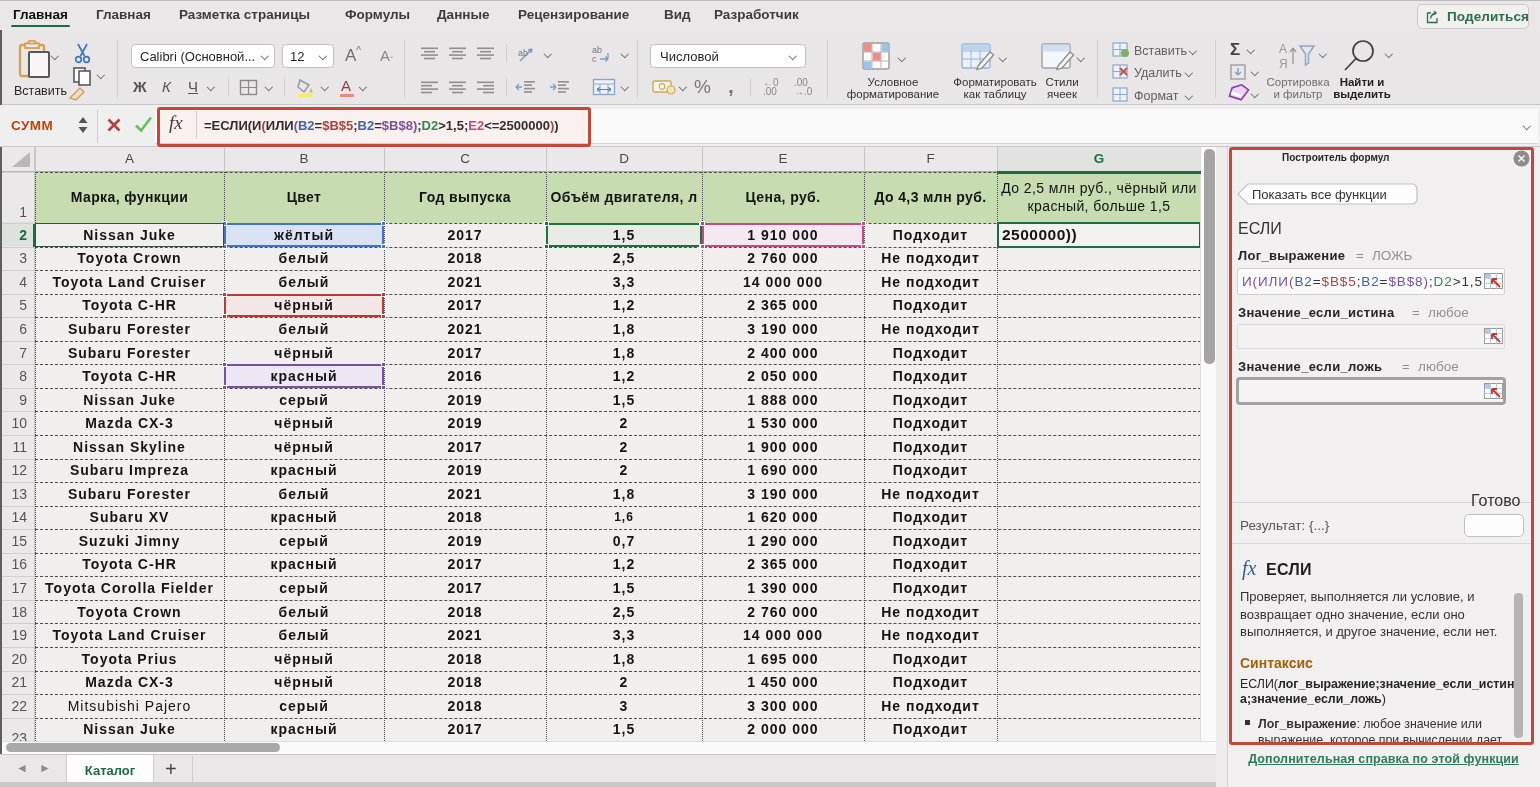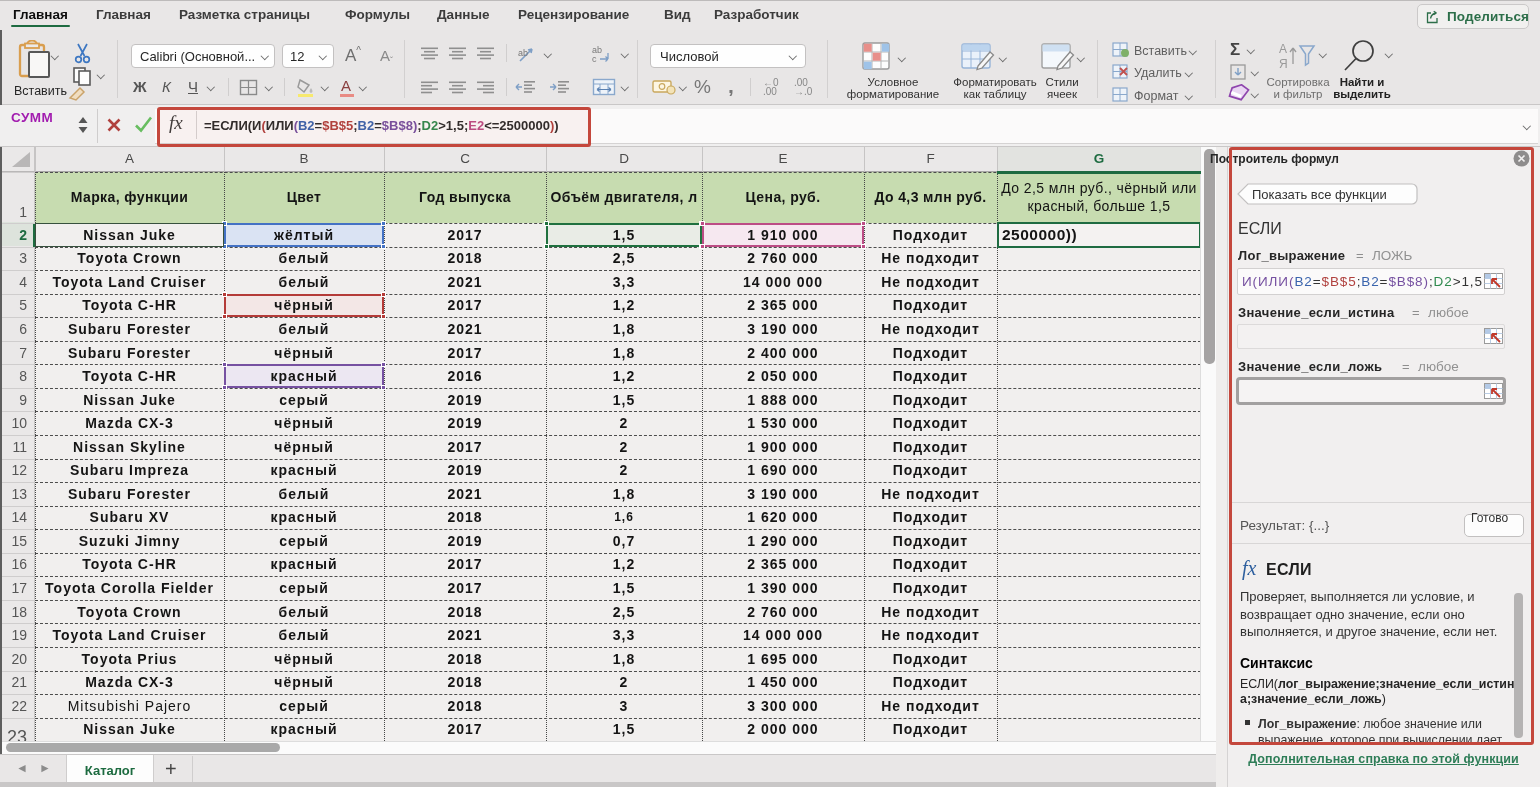--- a/index.html
+++ b/index.html
@@ -235,21 +235,21 @@
 <div class="ab vv" style="left:1320px;top:48px"></div>
 <div class="ab" style="left:1258px;top:77px;width:80px;font-size:11.5px;color:#6e6e6e;text-align:center;line-height:11.5px">Сортировка<br>и фильтр</div>
 <svg class="ab" style="left:1340px;top:38px" width="40" height="36" viewBox="0 0 40 36">
     <circle cx="23" cy="13" r="10" fill="none" stroke="#3f3f3f" stroke-width="1.7"></circle>
     <path d="M16 20.5 L5 32" stroke="#3f3f3f" stroke-width="1.7"></path>
   </svg>
 <div class="ab vv" style="left:1386px;top:48px"></div>
 <div class="ab" style="left:1322px;top:77px;width:80px;font-size:11.5px;font-weight:700;color:#222;text-align:center;line-height:11.5px">Найти и<br>выделить</div>
 <div class="ab" style="left:0;top:105px;width:1540px;height:42px;background:#f0efef;border-bottom:1px solid #c9c7c7"></div>
 <div class="ab" style="left:155px;top:109px;width:1383px;height:35px;background:#fbfafa;border-bottom:1px solid #d5d3d3"></div>
-<div class="ab" style="left:11px;top:110px;font-size:13.5px;font-weight:700;letter-spacing:0.4px;color:#a21caf">СУММ</div>
+<div class="ab" style="left:11px;top:118px;font-size:13.5px;font-weight:700;letter-spacing:0.4px;color:#c2410c">СУММ</div>
 <svg class="ab" style="left:76px;top:115px" width="14" height="20" viewBox="0 0 14 20">
     <path d="M7 2 l4.5 6 h-9 Z" fill="#555"></path>
     <path d="M7 18 l4.5 -6 h-9 Z" fill="#555"></path>
   </svg>
 <div class="ab" style="left:97px;top:109px;width:1px;height:34px;background:#cfcdcd"></div>
 <svg class="ab" style="left:106px;top:117px" width="16" height="16" viewBox="0 0 16 16">
     <path d="M2.5 2.5 L13.5 13.5 M13.5 2.5 L2.5 13.5" stroke="#b0413e" stroke-width="2.6"></path>
   </svg>
 <svg class="ab" style="left:134px;top:115px" width="19" height="18" viewBox="0 0 19 18">
     <path d="M2 10.5 L7 15.5 L17 2.5" fill="none" stroke="#67bd60" stroke-width="2.6"></path>
@@ -299,21 +299,21 @@
 <div class="ab" style="left:2px;top:482.1px;width:25px;height:23.6px;font-size:14px;color:#555;display:flex;align-items:center;justify-content:flex-end">13</div>
 <div class="ab" style="left:2px;top:505.6px;width:25px;height:23.6px;font-size:14px;color:#555;display:flex;align-items:center;justify-content:flex-end">14</div>
 <div class="ab" style="left:2px;top:529.2px;width:25px;height:23.6px;font-size:14px;color:#555;display:flex;align-items:center;justify-content:flex-end">15</div>
 <div class="ab" style="left:2px;top:552.7px;width:25px;height:23.6px;font-size:14px;color:#555;display:flex;align-items:center;justify-content:flex-end">16</div>
 <div class="ab" style="left:2px;top:576.2px;width:25px;height:23.6px;font-size:14px;color:#555;display:flex;align-items:center;justify-content:flex-end">17</div>
 <div class="ab" style="left:2px;top:599.8px;width:25px;height:23.6px;font-size:14px;color:#555;display:flex;align-items:center;justify-content:flex-end">18</div>
 <div class="ab" style="left:2px;top:623.4px;width:25px;height:23.6px;font-size:14px;color:#555;display:flex;align-items:center;justify-content:flex-end">19</div>
 <div class="ab" style="left:2px;top:646.9px;width:25px;height:23.6px;font-size:14px;color:#555;display:flex;align-items:center;justify-content:flex-end">20</div>
 <div class="ab" style="left:2px;top:670.5px;width:25px;height:23.6px;font-size:14px;color:#555;display:flex;align-items:center;justify-content:flex-end">21</div>
 <div class="ab" style="left:2px;top:694.0px;width:25px;height:23.6px;font-size:14px;color:#555;display:flex;align-items:center;justify-content:flex-end">22</div>
-<div class="ab" style="left:2px;top:717.5px;width:25px;height:40px;font-size:18px;color:#555;display:flex;align-items:center;justify-content:flex-end">23</div>
+<div class="ab" style="left:2px;top:717.5px;width:25px;height:40px;font-size:14px;color:#555;display:flex;align-items:center;justify-content:flex-end">23</div>
 <div class="ab" style="left:2px;top:172.0px;width:33px;height:1px;background:#cfcdcd"></div>
 <div class="ab" style="left:2px;top:223.0px;width:33px;height:1px;background:#cfcdcd"></div>
 <div class="ab" style="left:2px;top:246.6px;width:33px;height:1px;background:#cfcdcd"></div>
 <div class="ab" style="left:2px;top:270.1px;width:33px;height:1px;background:#cfcdcd"></div>
 <div class="ab" style="left:2px;top:293.6px;width:33px;height:1px;background:#cfcdcd"></div>
 <div class="ab" style="left:2px;top:317.2px;width:33px;height:1px;background:#cfcdcd"></div>
 <div class="ab" style="left:2px;top:340.8px;width:33px;height:1px;background:#cfcdcd"></div>
 <div class="ab" style="left:2px;top:364.3px;width:33px;height:1px;background:#cfcdcd"></div>
 <div class="ab" style="left:2px;top:387.9px;width:33px;height:1px;background:#cfcdcd"></div>
 <div class="ab" style="left:2px;top:411.4px;width:33px;height:1px;background:#cfcdcd"></div>
@@ -543,21 +543,21 @@
 <div class="ab" style="left:0;top:754px;width:1227px;height:33px;background:#e9e7e7;border-top:1px solid #c9c7c7"></div>
 <div class="ab" style="left:16px;top:761px;font-size:12px;color:#8c8c8c">◄</div>
 <div class="ab" style="left:39px;top:761px;font-size:12px;color:#8c8c8c">►</div>
 <div class="ab" style="left:66px;top:755px;width:88px;height:31px;background:#fdfdfd;border:1px solid #cfcdcd;border-top:none"></div>
 <div class="ab" style="left:66px;top:763px;width:88px;text-align:center;font-size:13px;font-weight:700;color:#1d6b40">Каталог</div>
 <div class="ab" style="left:165px;top:758px;font-size:20px;color:#444">+</div>
 <div class="ab" style="left:192px;top:756px;width:1px;height:29px;background:#cfcdcd"></div>
 <div class="ab" style="left:0;top:782px;width:1540px;height:5px;background:#c9c7c7"></div>
 <div class="ab" style="left:1216px;top:147px;width:11px;height:640px;background:#efedec"></div>
 <div class="ab" style="left:1227px;top:147px;width:313px;height:640px;background:#f1efef;border-left:1px solid #d5d3d3"></div>
-<div class="ab" style="left:1210px;top:152px;font-size:12px;font-weight:700;color:#262626">Построитель формул</div>
+<div class="ab" style="left:1282px;top:152px;font-size:10px;font-weight:700;color:#262626">Построитель формул</div>
 <svg class="ab" style="left:1513px;top:150px" width="17" height="17" viewBox="0 0 17 17">
     <circle cx="8.5" cy="8.5" r="8" fill="#8e8c8c"></circle>
     <path d="M5.5 5.5 l6 6 M11.5 5.5 l-6 6" stroke="#f1efef" stroke-width="1.7"></path>
   </svg>
 <svg class="ab" style="left:1236px;top:183px" width="182" height="22" viewBox="0 0 182 22">
     <path d="M12 1 H176 a5 5 0 0 1 5 5 V16 a5 5 0 0 1 -5 5 H12 L2 11 Z" fill="#fdfdfd" stroke="#c2c0c0" stroke-width="1.2"></path>
   </svg>
 <div class="ab" style="left:1252px;top:187px;font-size:13px;color:#333">Показать все функции</div>
 <div class="ab" style="left:1238px;top:220px;font-size:16px;color:#333">ЕСЛИ</div>
 <div class="ab" style="left:1238px;top:248px;font-size:13px;font-weight:700;letter-spacing:0.3px;color:#262626">Лог_выражение</div>
@@ -587,25 +587,25 @@
 <div class="ab" style="left:1236px;top:377px;width:270px;height:28px;background:#f5f3f3;border:3px solid #a2a0a0;border-radius:4px"></div>
 <svg class="ab" style="left:1484px;top:383px" width="19" height="16" viewBox="0 0 19 16">
     <rect x="0.5" y="0.5" width="18" height="15" fill="#fff" stroke="#9a9a9a"></rect>
     <path d="M0.5 5.5 h18 M0.5 10.5 h18 M6.5 0.5 v15 M12.5 0.5 v15" stroke="#b9cce4" stroke-width="1"></path>
     <rect x="1" y="1" width="5.5" height="4.5" fill="#b3c9e6"></rect>
     <path d="M16 14 L8 6 M8 6 h5 M8 6 v5" stroke="#c0392b" stroke-width="1.8" fill="none"></path>
   </svg>
 <div class="ab" style="left:1231px;top:502px;width:302px;height:1px;background:#d8d6d6"></div>
 <div class="ab" style="left:1240px;top:518px;font-size:13.5px;color:#555">Результат: {...}</div>
 <div class="ab" style="left:1464px;top:514px;width:60px;height:23px;background:#fdfdfd;border:1px solid #c2c0c0;border-radius:5px"></div>
-<div class="ab" style="left:1471px;top:511px;font-size:12px;color:#333">Готово</div>
+<div class="ab" style="left:1471px;top:492px;font-size:16px;color:#333">Готово</div>
 <div class="ab" style="left:1231px;top:543px;width:302px;height:1px;background:#d8d6d6"></div>
 <div class="ab" style="left:1242px;top:557px;font-size:20px;font-style:italic;font-family:'Liberation Serif',serif;color:#2e5f9e">fx</div>
 <div class="ab" style="left:1266px;top:561px;font-size:16px;font-weight:700;letter-spacing:0.3px;color:#1f1f1f">ЕСЛИ</div>
 <div class="ab" style="left:1240px;top:588px;width:260px;font-size:13px;color:#333;line-height:17.5px">Проверяет, выполняется ли условие, и возвращает одно значение, если оно выполняется, и другое значение, если нет.</div>
-<div class="ab" style="left:1240px;top:655px;font-size:14px;font-weight:700;color:#000000">Синтаксис</div>
+<div class="ab" style="left:1240px;top:655px;font-size:14px;font-weight:700;color:#a16207">Синтаксис</div>
 <div class="ab" style="left:1240px;top:677px;font-size:12.4px;color:#262626;line-height:14.5px;white-space:nowrap">ЕСЛИ(<b>лог_выражение;значение_если_истин</b><br><b>а;значение_если_ложь</b>)</div>
 <div class="ab" style="left:1245px;top:720px;width:5px;height:5px;background:#333"></div>
 <div class="ab" style="left:1258px;top:716px;font-size:12.4px;color:#333;line-height:16px;white-space:nowrap"><b>Лог_выражение</b>: любое значение или<br>выражение, которое при вычислении дает</div>
 <div class="ab" style="left:1236px;top:745px;width:296px;height:11px;background:#f1efef"></div>
 <div class="ab" style="left:1514px;top:593px;width:9px;height:145px;background:#b5b3b3;border-radius:4px"></div>
 <div class="ab" style="left:1227px;top:752px;width:313px;text-align:center;font-size:12.5px;font-weight:700;letter-spacing:0.1px;color:#2e7d57"><span style="text-decoration:underline">Дополнительная справка по этой функции</span></div>
 <div class="ab" style="left:157px;top:107px;width:434px;height:40px;border:3px solid #c4473c;border-radius:3px;background:rgba(200,80,60,0.05)"></div>
 <div class="ab" style="left:1229px;top:147px;width:305px;height:598px;border:3px solid #c4473c;border-radius:3px"></div>
 </body></html>

